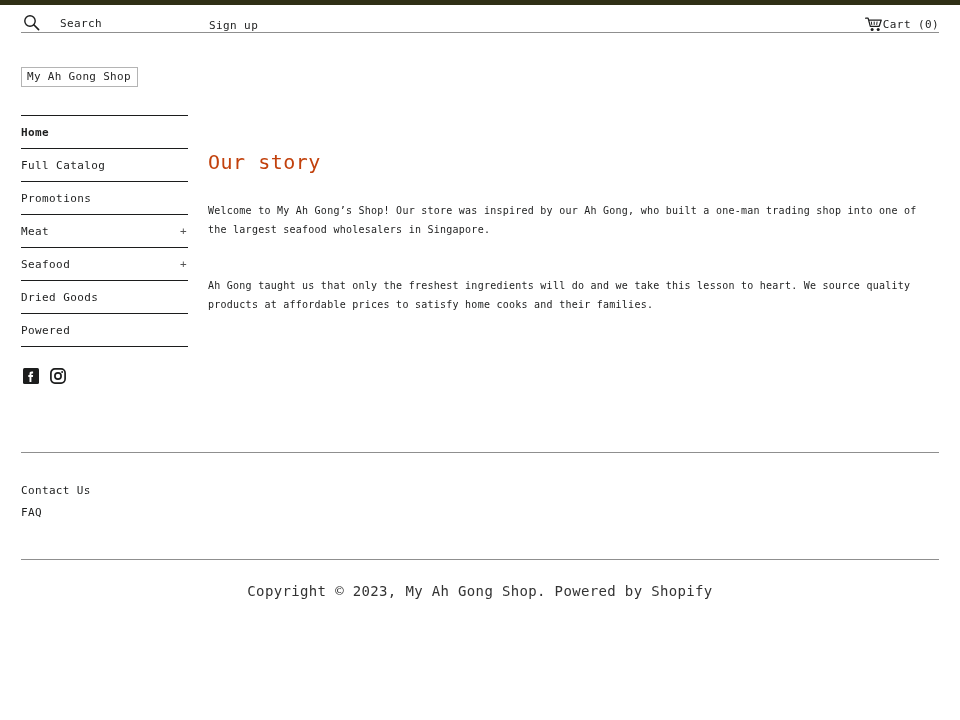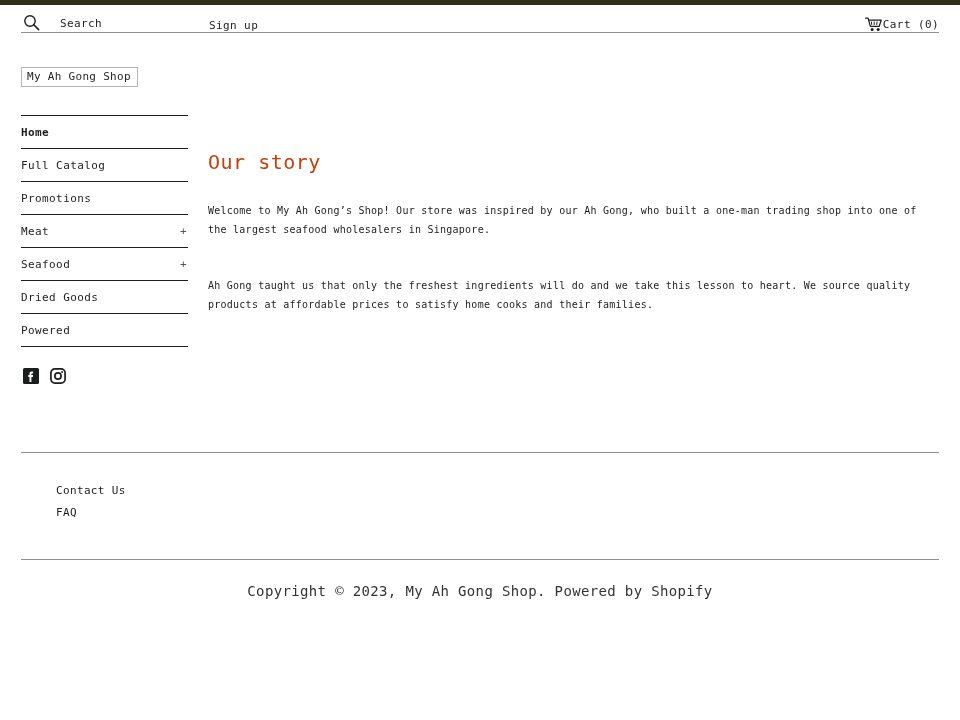--- a/index.html
+++ b/index.html
@@ -176,21 +176,21 @@
   .footer-top-space { height: 68px; }
   .links-block { padding-top: 26px; }
   .links-title {
     font-size: 15px;
     font-weight: 400;
     letter-spacing: 0.4px;
     margin: 0 0 17px 0;
     color: #1c1d1d;
   }
   .links-list { list-style: none; margin: 0; padding: 0; }
-  .links-list li { margin-bottom: 2px; margin-left: 35px; }
+  .links-list li { margin-bottom: 2px; }
   .footer-link {
     font-size: 11px;
     letter-spacing: 0.35px;
     color: #1c1d1d;
     text-decoration: none;
     cursor: pointer;
     line-height: 17px;
   }
   .links-bottom-space { height: 36px; }
   .copyright-row {

